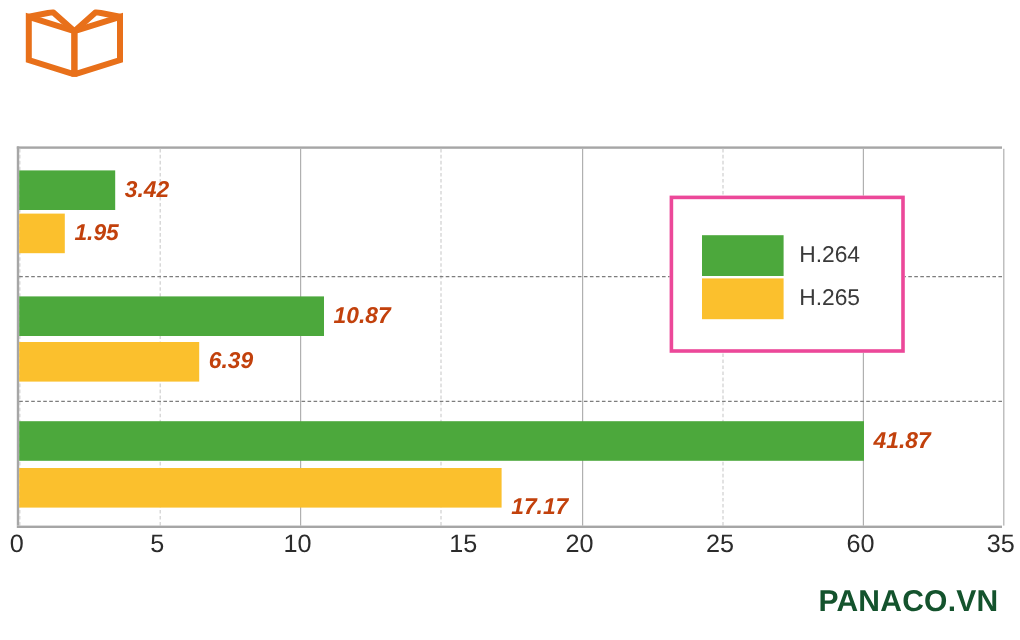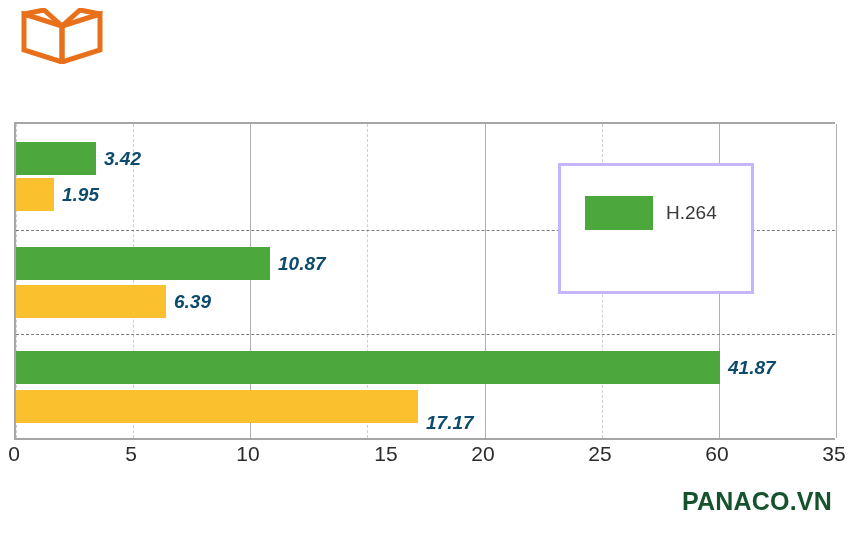--- a/index.html
+++ b/index.html
@@ -93,21 +93,21 @@
     box-sizing: border-box;
   }
   .bar.series-h264 { background: #4CA83C; }
   .bar.series-h265 { background: #FBC02D; }
 
   .bar-value {
     position: absolute;
     font-size: 19px;
     font-weight: 700;
     font-style: italic;
-    color: #0c4a6e;
+    color: #c2410c;
     white-space: nowrap;
     line-height: 33px;
     font-family: "Liberation Sans", "DejaVu Sans", sans-serif;
   }
 
   
   #x-axis {
     position: absolute;
     left: 14px;
     top: 438px;
@@ -131,21 +131,21 @@
     font-family: "Liberation Sans", "DejaVu Sans", sans-serif;
   }
 
   
   #chart-legend {
     position: absolute;
     left: 558px;
     top: 163px;
     width: 196px;
     height: 131px;
-    border: 3px solid #c4b5fd;
+    border: 3px solid #ec4899;
     background: #ffffff;
     box-sizing: border-box;
   }
   #chart-legend .legend-item {
     position: absolute;
     left: 24px;
     height: 34px;
     display: flex;
     align-items: center;
   }
@@ -228,20 +228,24 @@
     <div class="bar-value" style="left:410px; top:282px;">17.17</div>
 
   </div>
 </div>
 
 <div id="chart-legend">
   <div class="legend-item item-0">
     <span class="legend-swatch series-h264"></span>
     <span class="legend-label">H.264</span>
   </div>
+  <div class="legend-item item-1">
+    <span class="legend-swatch series-h265"></span>
+    <span class="legend-label">H.265</span>
+  </div>
 </div>
 
 <div id="x-axis">
   <div class="axis-line"></div>
   <span class="x-tick-label" style="left:0px;">0</span>
   <span class="x-tick-label" style="left:117px;">5</span>
   <span class="x-tick-label" style="left:234px;">10</span>
   <span class="x-tick-label" style="left:372px;">15</span>
   <span class="x-tick-label" style="left:469px;">20</span>
   <span class="x-tick-label" style="left:586px;">25</span>

